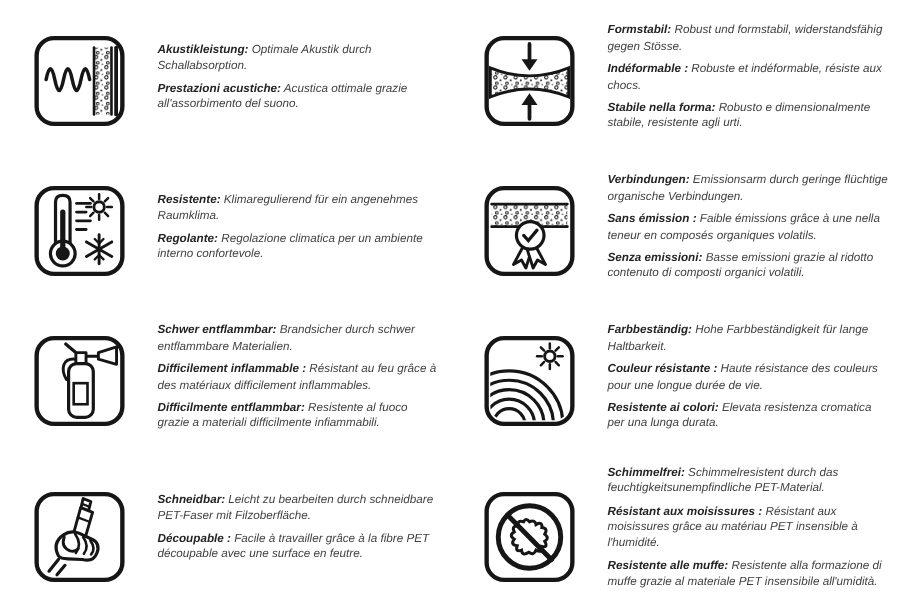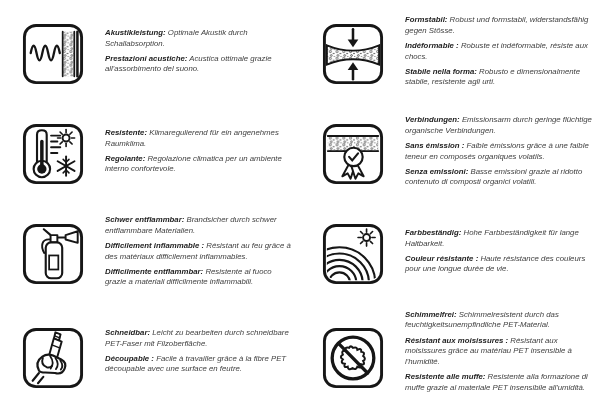--- a/index.html
+++ b/index.html
@@ -149,21 +149,21 @@
         <line x1="6" y1="13.5" x2="58" y2="13.5" class="ln" stroke-width="2"></line>
         <line x1="6" y1="29" x2="58" y2="29" class="ln" stroke-width="2"></line>
         <polygon points="28,42 21,55 26.5,52 29.5,57.5 33.5,45" class="fw" stroke-width="2"></polygon>
         <polygon points="36,42 43,55 37.5,52 34.5,57.5 30.5,45" class="fw" stroke-width="2"></polygon>
         <circle cx="32.5" cy="35" r="9.5" class="fw" stroke-width="2.2"></circle>
         <path class="ln" stroke-width="2.2" d="M28,35 l3.2,3.6 l6,-7.2"></path>
       </svg>
     </div>
     <div class="txt">
       <p><b>Verbindungen:</b><span> Emissionsarm durch geringe flüchtige organische Verbindungen.</span></p>
-      <p><b>Sans émission :</b><span> Faible émissions grâce à une faible teneur en composés organiques volatils.</span></p>
+      <p><b>Sans émission :</b><span> Faible émissions grâce à une nella teneur en composés organiques volatils.</span></p>
       <p><b>Senza emissioni:</b><span> Basse emissioni grazie al ridotto contenuto di composti organici volatili.</span></p>
     </div>
   </div>
 
   <div class="cell">
     <div class="icon-wrap">
       <svg width="62" height="62" viewBox="0 0 64 64">
         <rect x="2.5" y="2.5" width="59" height="59" rx="12" class="fw" stroke-width="3"></rect>
         <path class="ln" stroke-width="2" d="M29.5,17 C20,16 19,24 23,31"></path>
         <line x1="36.5" y1="15" x2="45" y2="15" class="ln" stroke-width="2"></line>
@@ -206,20 +206,21 @@
           <line x1="40.5" y1="15" x2="37.2" y2="15" class="ln" stroke-width="1.7"></line>
           <line x1="42.1" y1="18.9" x2="39.8" y2="21.2" class="ln" stroke-width="1.7"></line>
           <line x1="46" y1="20.5" x2="46" y2="23.8" class="ln" stroke-width="1.7"></line>
           <line x1="49.9" y1="18.9" x2="52.2" y2="21.2" class="ln" stroke-width="1.7"></line>
         </g>
       </svg>
     </div>
     <div class="txt">
       <p><b>Farbbeständig:</b><span> Hohe Farbbeständigkeit für lange Haltbarkeit.</span></p>
       <p><b>Couleur résistante :</b><span> Haute résistance des couleurs pour une longue durée de vie.</span></p>
+      <p><b>Resistente ai colori:</b><span> Elevata resistenza cromatica per una lunga durata.</span></p>
     </div>
   </div>
 
   <div class="cell row4">
     <div class="icon-wrap">
       <svg width="62" height="62" viewBox="0 0 64 64">
         <rect x="2.5" y="2.5" width="59" height="59" rx="12" class="fw" stroke-width="3"></rect>
         <polygon points="34.5,5.5 39.8,7.6 38.2,14 33,11.9" class="fw" stroke-width="2"></polygon>
         <line x1="33.8" y1="9.2" x2="38.8" y2="11.2" class="ln" stroke-width="1.5"></line>
         <polygon points="32.8,11.8 41,15 35.5,34 27.5,31" class="fw" stroke-width="2"></polygon>

